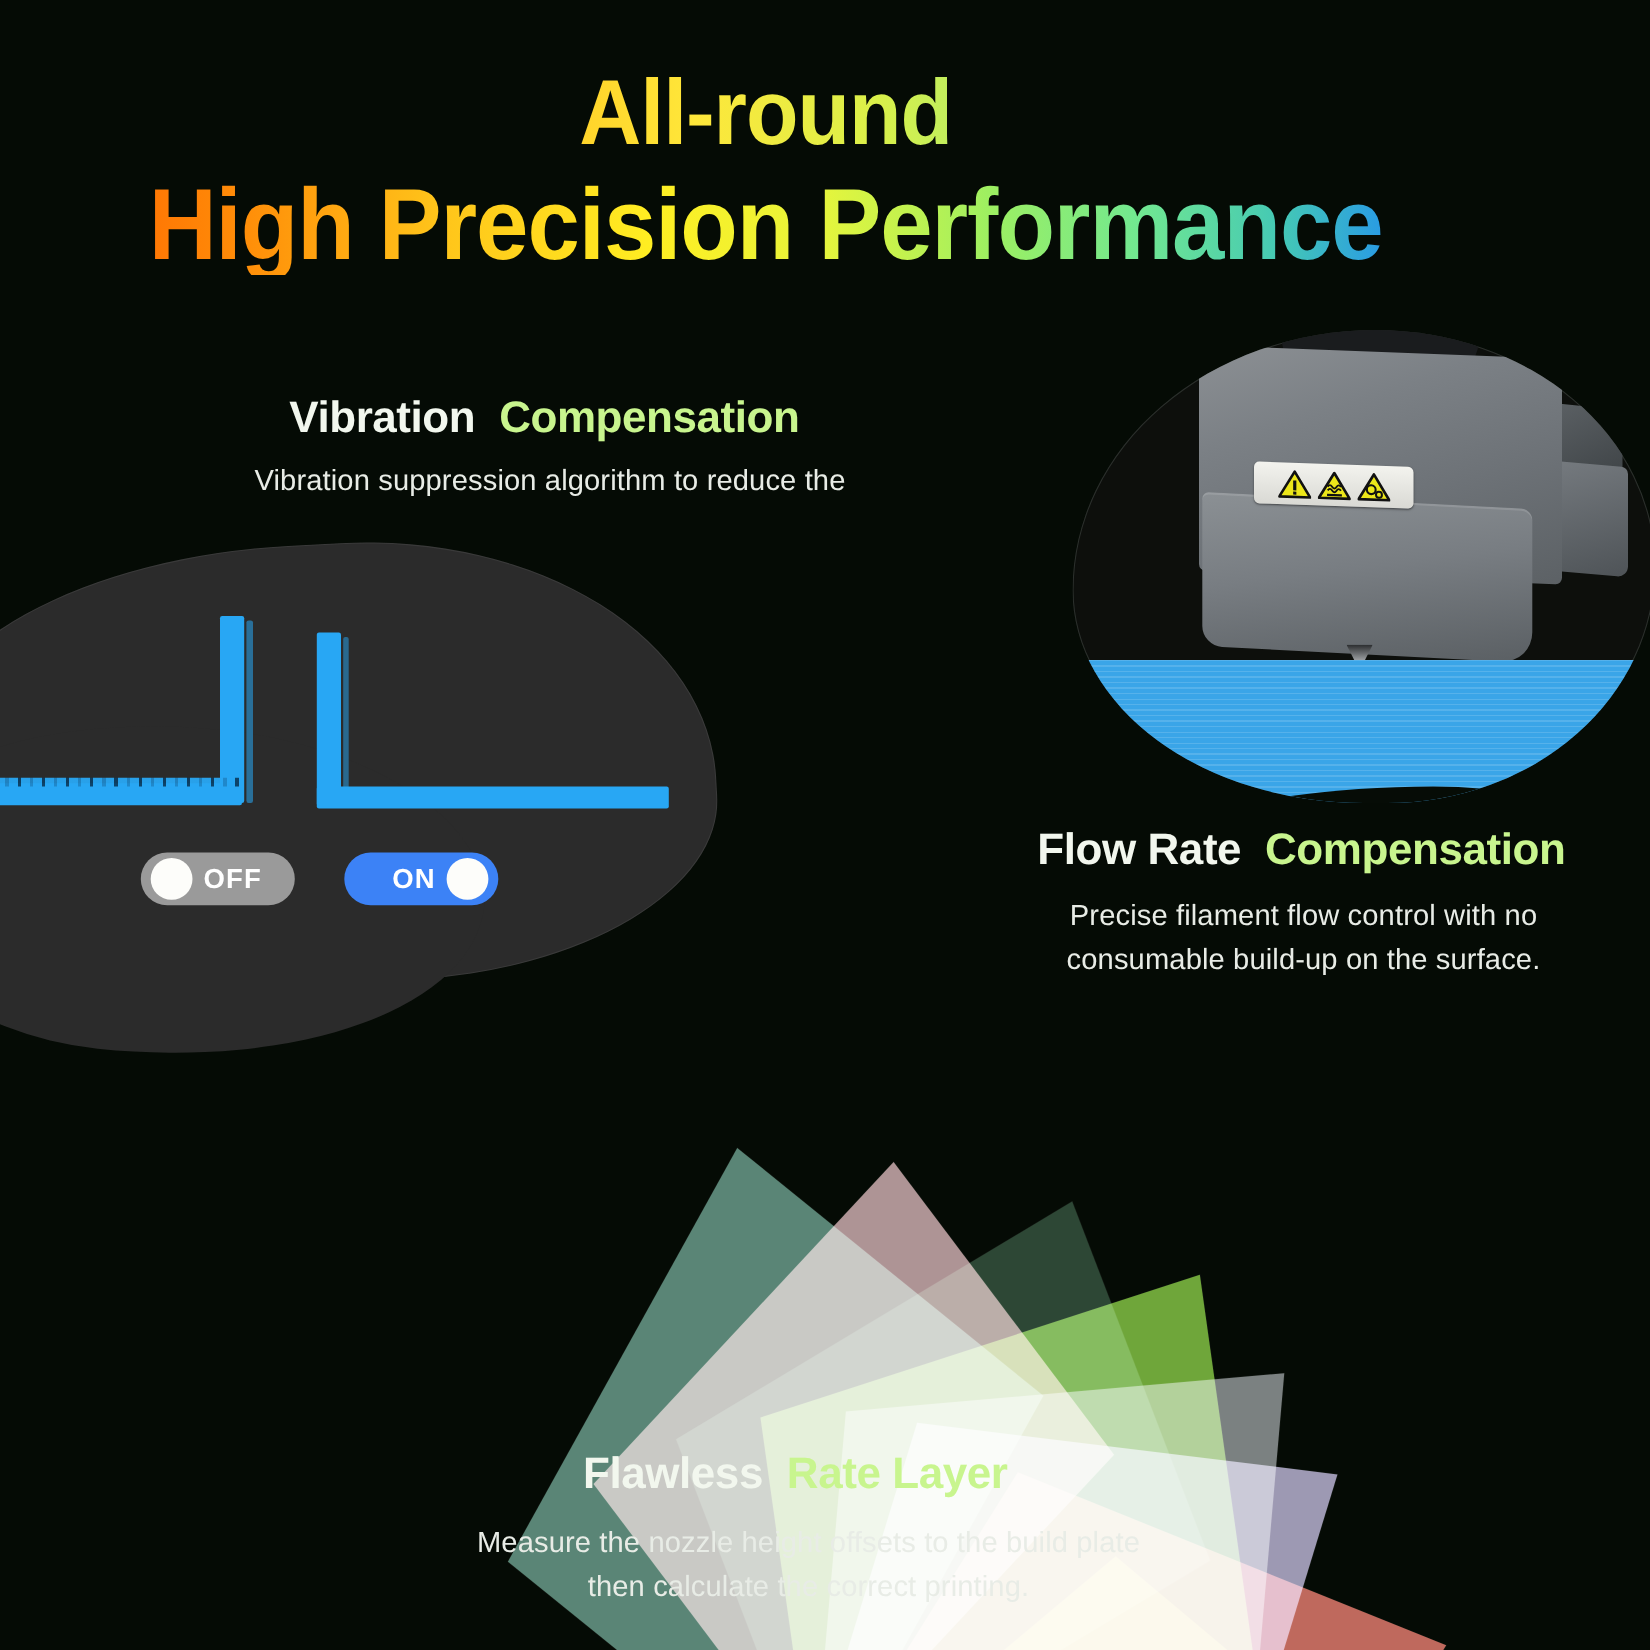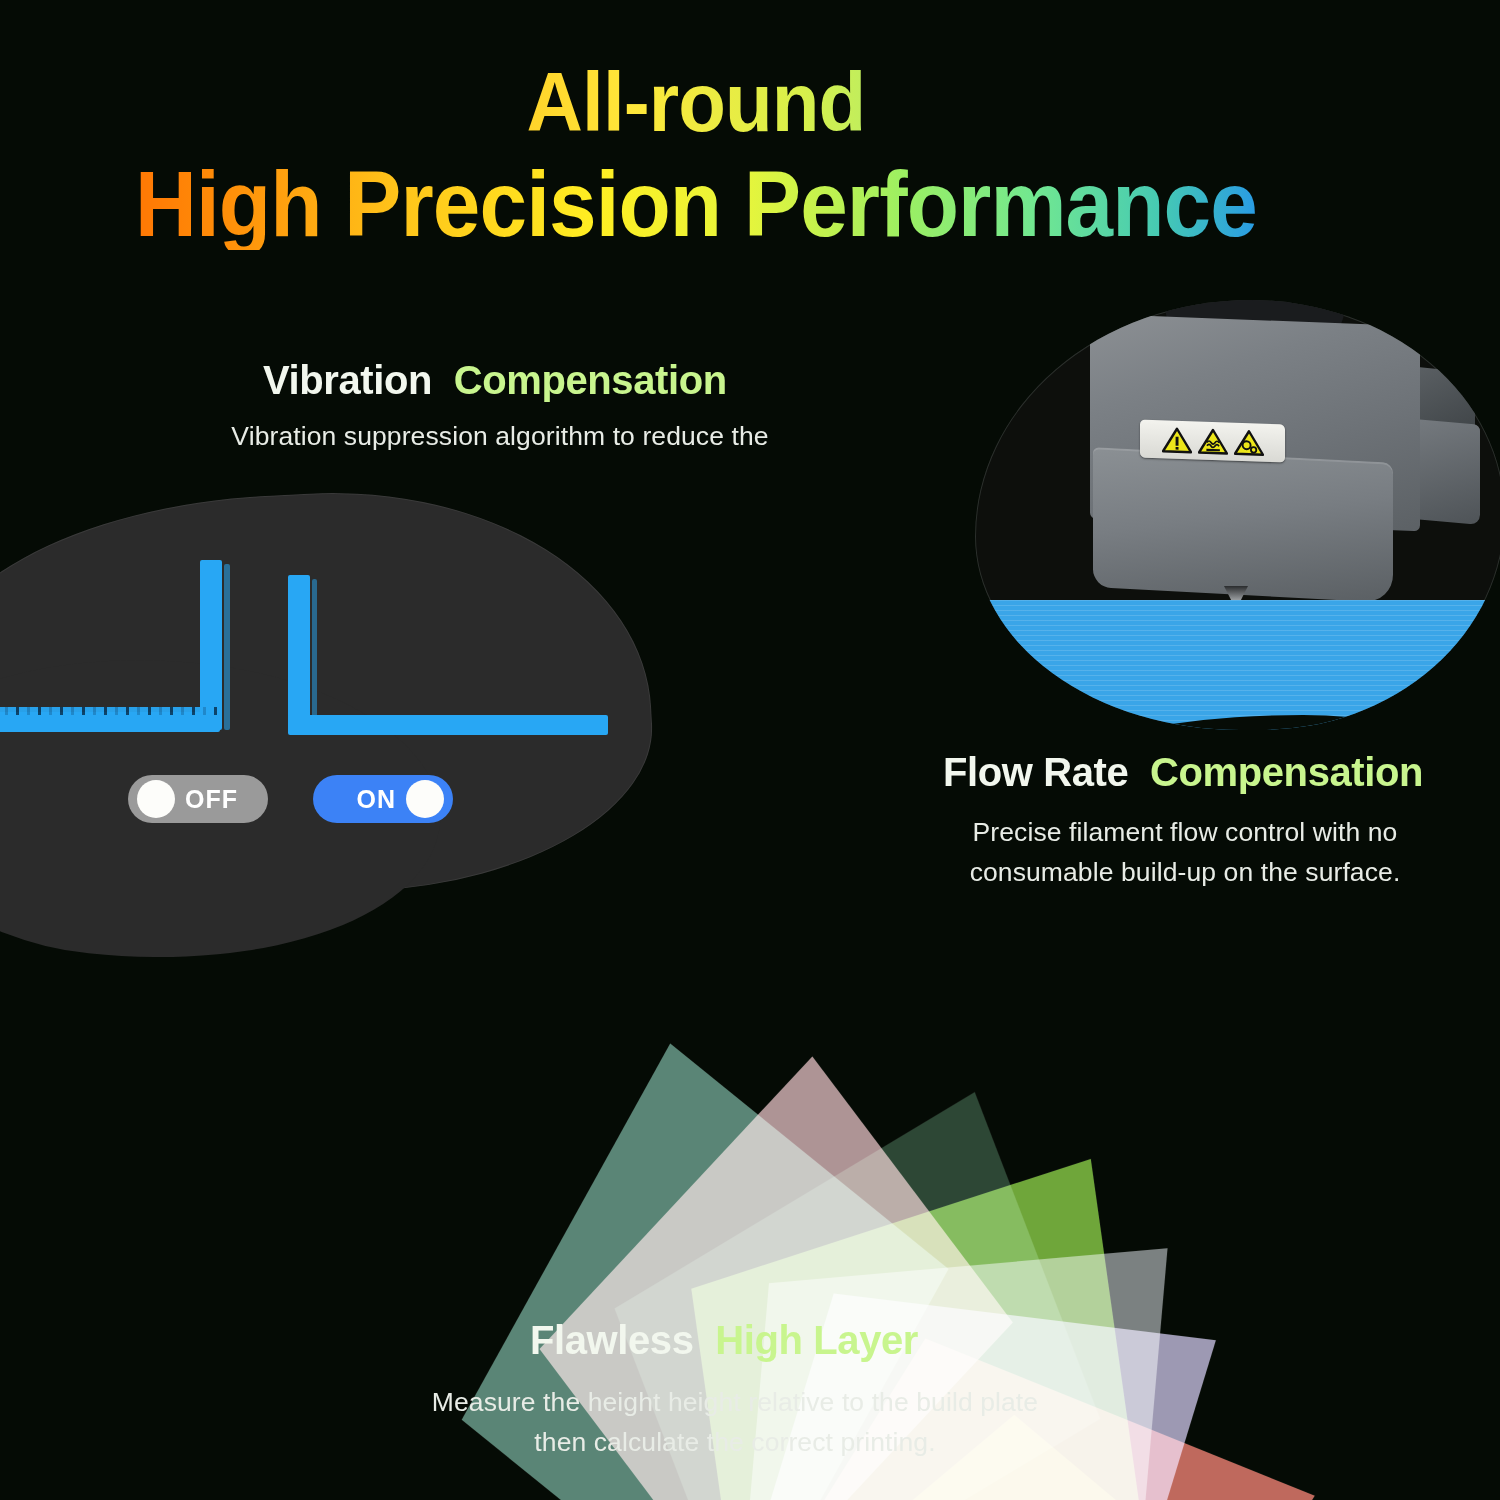--- a/index.html
+++ b/index.html
@@ -313,20 +313,20 @@
       <div class="sheet" style="left: 740px; top: 395px; width: 420px; height: 420px; background: rgb(43, 66, 51); opacity: 0.95; transform-origin: 0% 100%; transform: rotate(-31deg) skewX(-10deg) scaleY(0.82); mix-blend-mode: screen; z-index: 12;"></div>
       <div class="sheet" style="left: 740px; top: 395px; width: 420px; height: 420px; background: rgb(127, 191, 63); opacity: 0.85; transform-origin: 0% 100%; transform: rotate(-18deg) skewX(-10deg) scaleY(0.82); mix-blend-mode: screen; z-index: 13;"></div>
       <div class="sheet" style="left: 740px; top: 395px; width: 400px; height: 400px; background: rgb(140, 143, 147); opacity: 0.86; transform-origin: 0% 100%; transform: rotate(-5deg) skewX(-10deg) scaleY(0.82); mix-blend-mode: screen; z-index: 14;"></div>
       <div class="sheet" style="left: 740px; top: 395px; width: 385px; height: 385px; background: rgb(182, 174, 208); opacity: 0.85; transform-origin: 0% 100%; transform: rotate(7deg) skewX(-10deg) scaleY(0.82); mix-blend-mode: screen; z-index: 15;"></div>
       <div class="sheet" style="left: 740px; top: 395px; width: 420px; height: 420px; background: rgb(232, 120, 110); opacity: 0.82; transform-origin: 0% 100%; transform: rotate(22deg) skewX(-10deg) scaleY(0.82); mix-blend-mode: screen; z-index: 16;"></div>
       <div class="sheet" style="left: 740px; top: 395px; width: 430px; height: 430px; background: rgb(202, 163, 24); opacity: 0.8; transform-origin: 0% 100%; transform: rotate(40deg) skewX(-10deg) scaleY(0.82); mix-blend-mode: screen; z-index: 17;"></div>
     </div>
 
   <div class="sec-head" id="fl-head">
     <span>Flawless</span>
-    <span class="hl" style="margin-left: 11px;">High Layer</span>
+    <span class="hl" style="margin-left: 11px;">Rate Layer</span>
   </div>
   <div class="sec-body" id="fl-body">
-    <div>Measure the height height relative to the build plate</div>
+    <div>Measure the nozzle height offsets to the build plate</div>
     <div>then calculate the correct printing.</div>
   </div>
 
 </div>
 
 </body></html>

